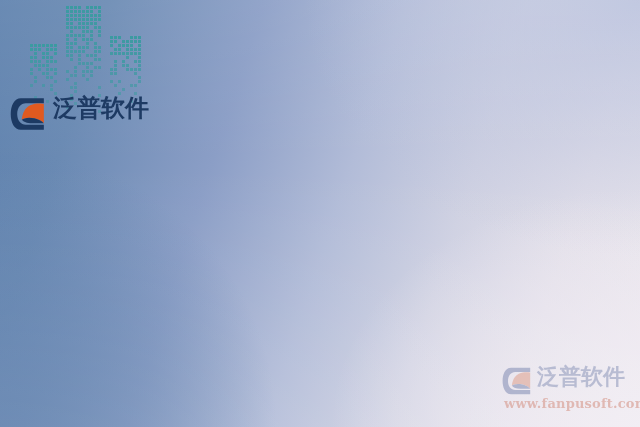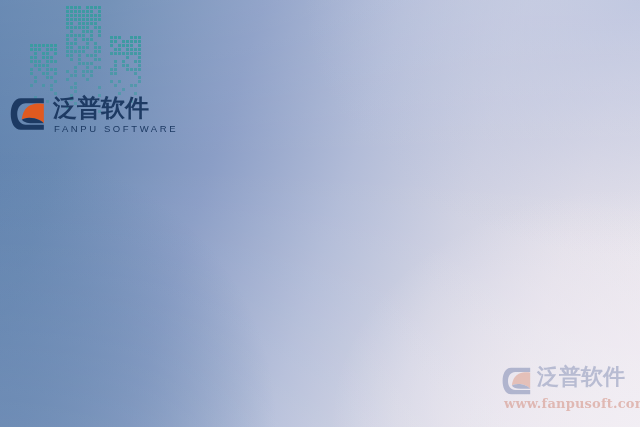--- a/index.html
+++ b/index.html
@@ -440,21 +440,20 @@
       </div>
   </div>
 
   <div class="brand-logo">
     <svg class="brand-mark" viewBox="0 0 100 100">
       <path d="M30 6 L94 6 L94 20 L44 20 C30 20 20 32 20 50 C20 68 30 80 44 80 L94 80 L94 94 L30 94 C12 94 2 74 2 50 C2 26 12 6 30 6 Z" fill="#1d3a63"></path>
       <path d="M94 22 L94 76 C94 76 86 66 68 62 C50 58 38 62 33 66 C33 66 34 36 56 26 C72 19 88 21 94 22 Z" fill="#e05a20"></path>
       <path d="M33 66 C38 62 50 58 68 62 C86 66 94 76 94 76 L62 76 C46 76 38 72 33 66 Z" fill="#1d3a63"></path>
     </svg>
     <div class="brand-cn">泛普软件</div>
-    <div class="brand-en">FANPU SOFTWARE</div>
   </div>
 
 
   <div class="watermark">
     <svg class="wm-mark" viewBox="0 0 100 100">
       <path d="M30 6 L94 6 L94 20 L44 20 C30 20 20 32 20 50 C20 68 30 80 44 80 L94 80 L94 94 L30 94 C12 94 2 74 2 50 C2 26 12 6 30 6 Z" fill="#8d96ba"></path>
       <path d="M94 22 L94 76 C94 76 86 66 68 62 C50 58 38 62 33 66 C33 66 34 36 56 26 C72 19 88 21 94 22 Z" fill="#e0a898"></path>
       <path d="M33 66 C38 62 50 58 68 62 C86 66 94 76 94 76 L62 76 C46 76 38 72 33 66 Z" fill="#8d96ba"></path>
     </svg>
     <div class="wm-cn">泛普软件</div>

